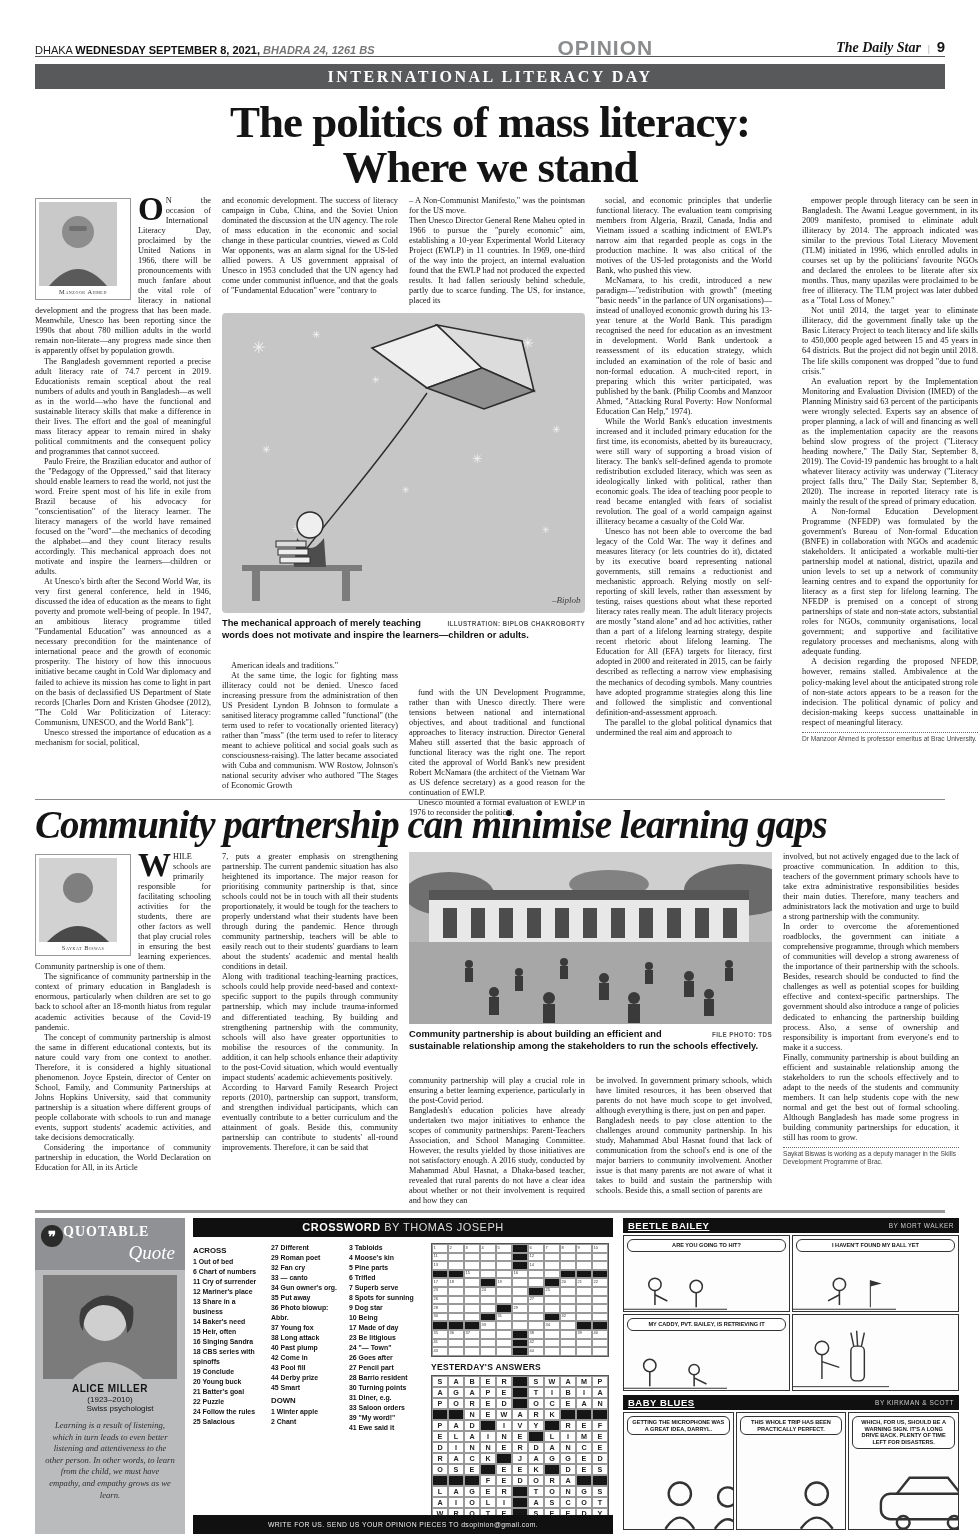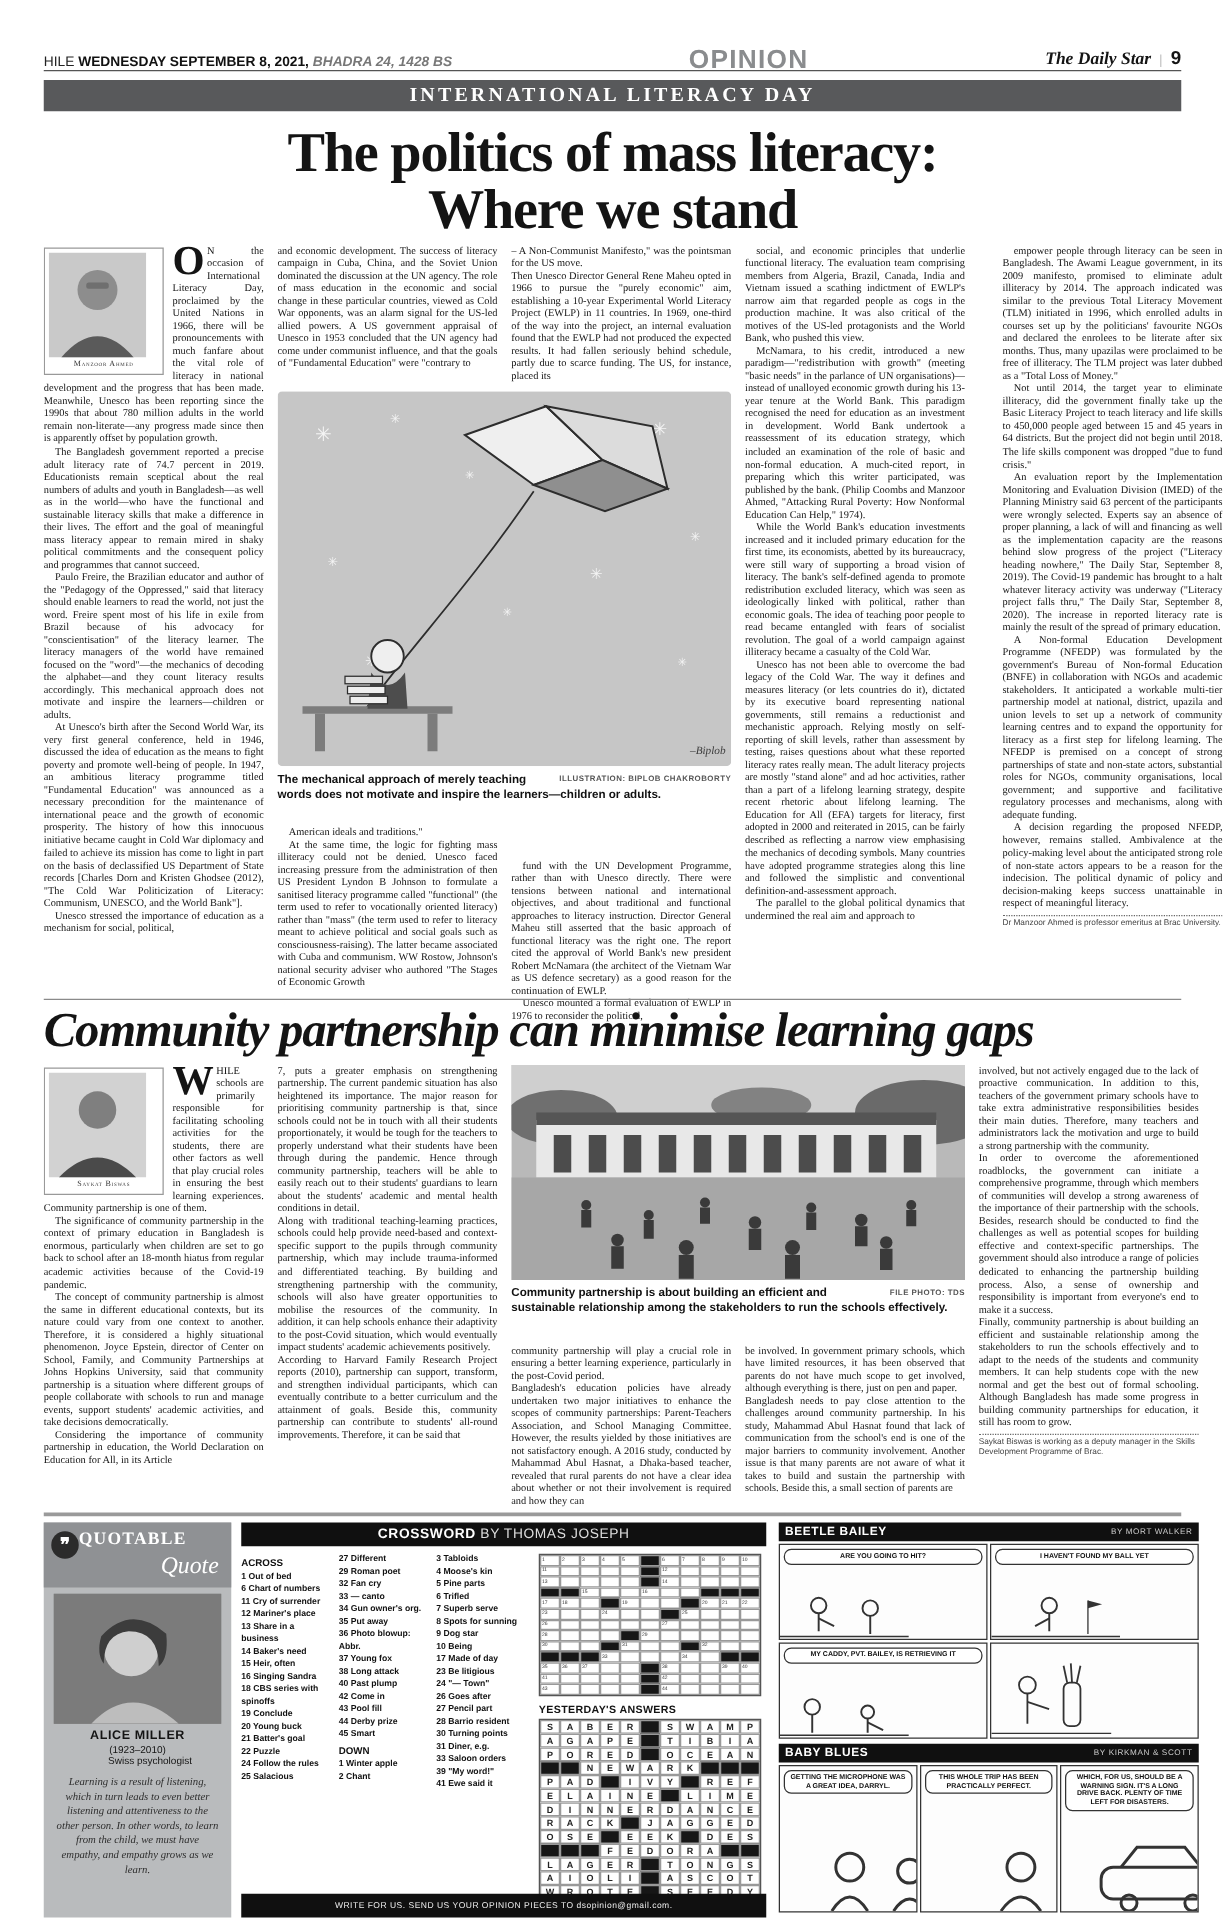--- a/index.html
+++ b/index.html
@@ -70,42 +70,42 @@
   .cw-num{position:absolute;left:0.5px;top:-0.5px;font-family:"Liberation Sans",sans-serif;font-size:4px;color:#333;}
   .cw-letter{position:absolute;left:0;right:0;bottom:0;text-align:center;font-family:"Liberation Sans",sans-serif;
     font-weight:bold;font-size:7.2px;color:#222;}
   .ytitle{font-family:"Liberation Sans",sans-serif;font-weight:bold;font-size:8.5px;margin:5px 0 3px 0;letter-spacing:0.3px;}
   .writebar{position:absolute;left:0;top:297px;width:420px;height:19px;background:#101010;color:#eee;
     font-family:"Liberation Sans",sans-serif;font-size:6.8px;line-height:19px;text-align:center;letter-spacing:0.4px;}
   
   .comics{position:absolute;left:588px;top:0;width:336px;height:316px;}
   .cbar{height:15px;background:#101010;color:#fff;font-family:"Liberation Sans",sans-serif;
     display:flex;justify-content:space-between;align-items:center;padding:0 5px;}
-  .cbar .ct{font-weight:bold;font-size:9.5px;letter-spacing:0.5px;}
+  .cbar .ct{font-weight:bold;font-size:9.5px;letter-spacing:0.5px;text-decoration:underline;}
   .cbar .cb{font-size:6.5px;color:#ccc;letter-spacing:0.5px;}
   .strip{display:grid;gap:2px;background:#fff;}
   .strip.bb{grid-template-columns:1fr 1fr;grid-template-rows:1fr 1fr;height:156px;margin-top:2px;}
   .strip.bz{grid-template-columns:1fr 1fr 1fr;height:118px;margin-top:2px;}
   .panel{position:relative;border:1px solid #333;background:#fdfdfd;overflow:hidden;}
   .bubble{position:absolute;left:3px;right:3px;top:3px;border:0.8px solid #333;border-radius:6px;background:#fff;
     font-family:"Liberation Sans",sans-serif;font-weight:bold;font-size:5.6px;line-height:1.2;padding:2px 3px;text-align:center;color:#111;}
   .panelart{position:absolute;left:0;right:0;bottom:0;height:55%;}
   .babybar{margin-top:4px;}
   svg{display:block;}
 </style>
 </head>
 <body>
 
 <div class="page">
 
   <div class="masthead">
     <div class="mh-left">
-      <span class="mh-dhaka">HILE</span>
+      <span class="mh-dhaka">DHAKA</span>
       <span class="mh-date">WEDNESDAY SEPTEMBER 8, 2021,</span>
-      <span class="mh-bangla">BHADRA 24, 1428 BS</span>
+      <span class="mh-bangla">BHADRA 24, 1261 BS</span>
     </div>
     <div class="mh-opinion">OPINION</div>
     <div class="mh-right">
       <span class="mh-logo">The Daily Star</span>
       <span class="mh-sep">|</span>
       <span class="mh-page">9</span>
     </div>
   </div>
 
   <div class="banner">INTERNATIONAL LITERACY DAY</div>

